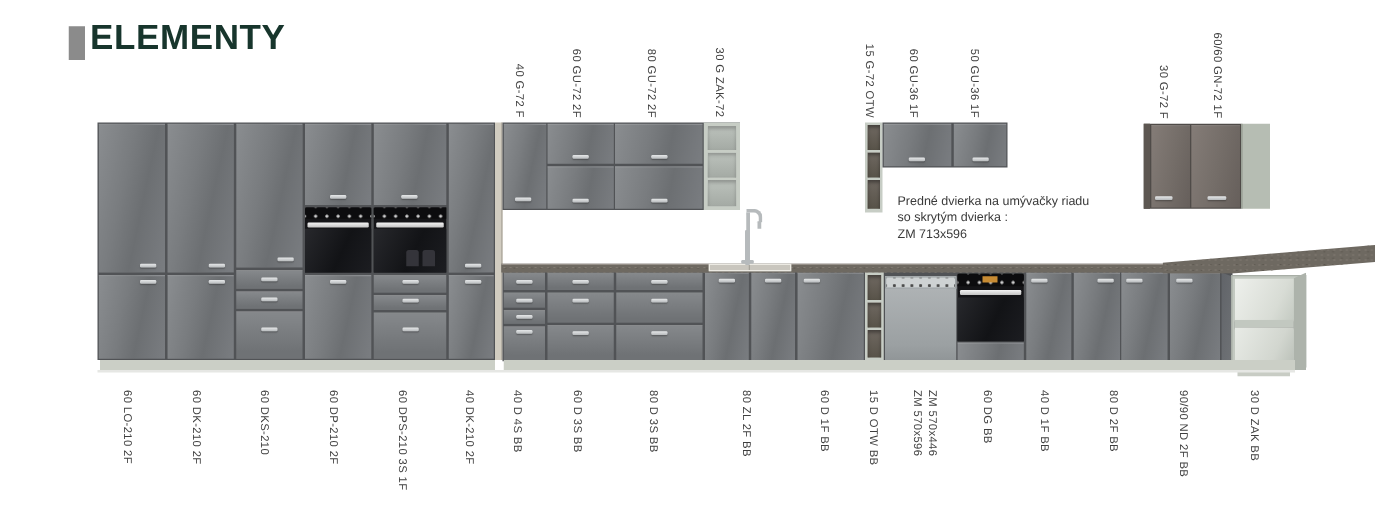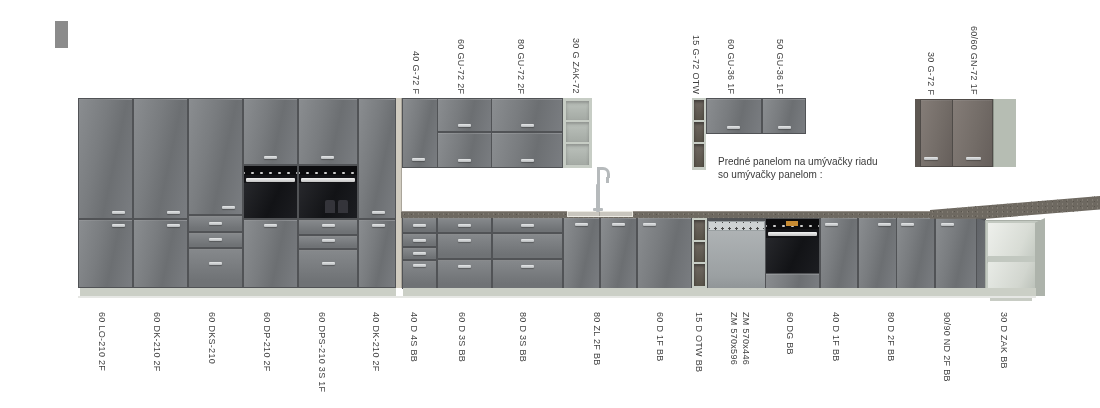--- a/index.html
+++ b/index.html
@@ -35,20 +35,21 @@
   .note{position:absolute;left:718px;top:155px;font-size:10px;line-height:13px;color:#3a3a3a;}
   .faucet{background:#b6babc;}
   .sink{background:#c9c6be;border:1px solid #eceae3;}
 </style>
 </head>
 <body>
 
 <div class="stage">
 
   <div class="logo-block"></div>
+  <div class="logo-text">ELEMENTY</div>
 
   <div class="vlabel" style="left:411px;bottom:314px">40 G-72 F</div>
   <div class="vlabel" style="left:456px;bottom:314px">60 GU-72 2F</div>
   <div class="vlabel" style="left:516px;bottom:314px">80 GU-72 2F</div>
   <div class="vlabel" style="left:571px;bottom:314px">30 G ZAK-72</div>
   <div class="vlabel" style="left:691px;bottom:314px">15 G-72 OTW</div>
   <div class="vlabel" style="left:726px;bottom:314px">60 GU-36 1F</div>
   <div class="vlabel" style="left:775px;bottom:314px">50 GU-36 1F</div>
   <div class="vlabel" style="left:926px;bottom:313px">30 G-72 F</div>
   <div class="vlabel" style="left:969px;bottom:313px">60/60 GN-72 1F</div>
@@ -67,22 +68,23 @@
   <div class="vlabel" style="left:694px;top:312px">15 D OTW BB</div>
   <div class="vlabel" style="left:729px;top:312px">ZM 570x596</div>
   <div class="vlabel" style="left:741px;top:312px">ZM 570x446</div>
   <div class="vlabel" style="left:785px;top:312px">60 DG BB</div>
   <div class="vlabel" style="left:831px;top:312px">40 D 1F BB</div>
   <div class="vlabel" style="left:886px;top:312px">80 D 2F BB</div>
   <div class="vlabel" style="left:942px;top:312px">90/90 ND 2F BB</div>
   <div class="vlabel" style="left:999px;top:312px">30 D ZAK BB</div>
 
   <div class="note">
-    <div style="position:static">Predné panelom na umývačky riadu</div>
-    <div style="position:static">so umývačky panelom :</div>
+    <div style="position:static">Predné dvierka na umývačky riadu</div>
+    <div style="position:static">so skrytým dvierka :</div>
+    <div style="position:static">ZM 713x596</div>
   </div>
 
   <div class="backing" style="left:78px;top:98px;width:318px;height:190px"></div>
 
   <b class="door" style="left:79px;top:99px;width:53px;height:119px"></b>
   <i class="hdl" style="left:112px;top:211px;width:13px"></i>
   <b class="door" style="left:79px;top:220px;width:53px;height:67px"></b>
   <i class="hdl" style="left:112px;top:224px;width:13px"></i>
 
   <b class="door" style="left:134px;top:99px;width:53px;height:119px"></b>

